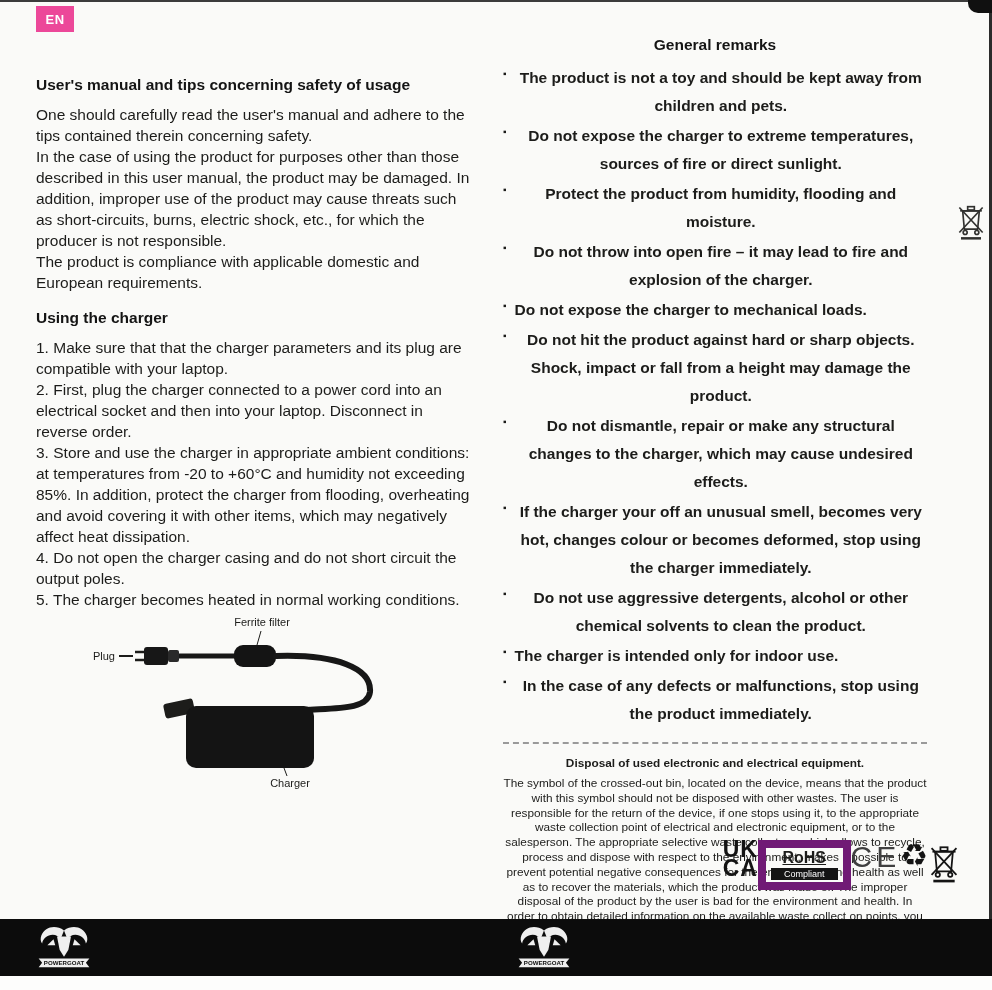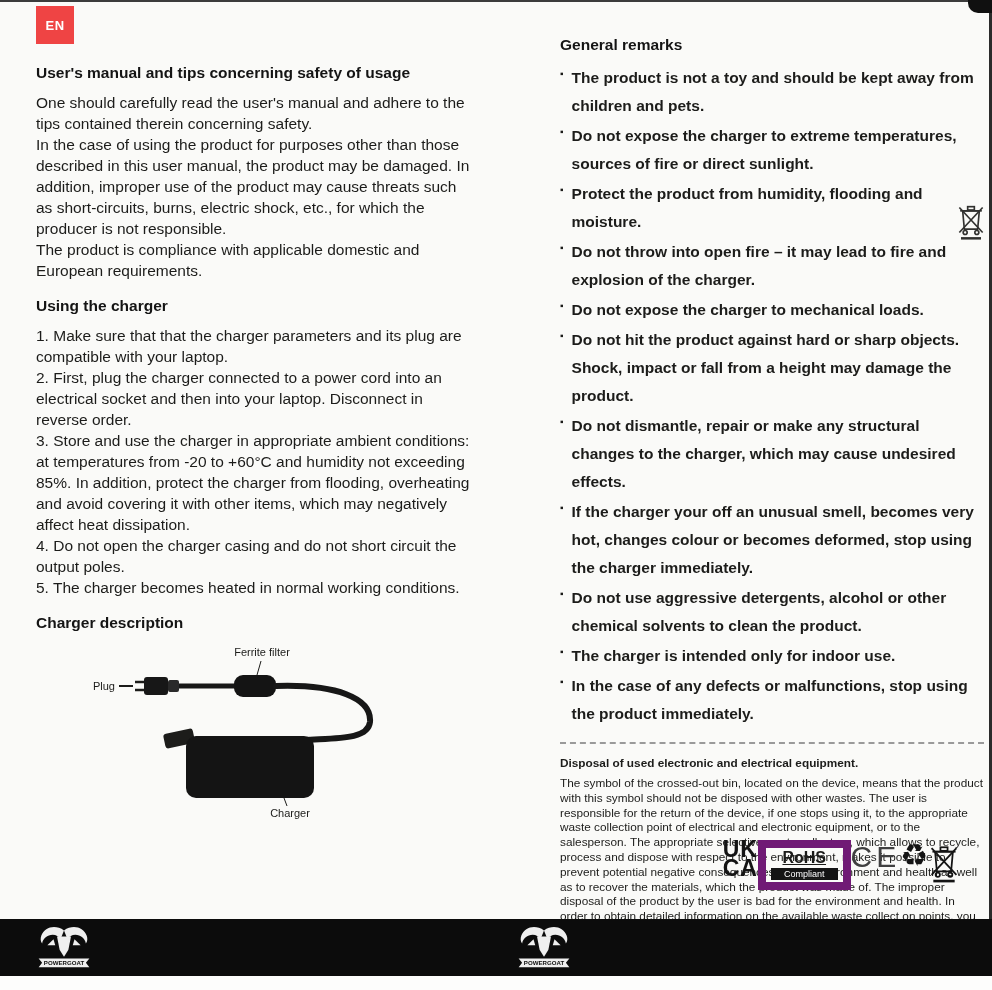--- a/index.html
+++ b/index.html
@@ -12,28 +12,28 @@
     overflow:hidden;
   }
   .page { position:absolute; inset:0; }
 
   
   .edge-top { position:absolute; top:0; left:0; width:100%; height:2px; background:#3c3c3c; }
   .edge-right { position:absolute; top:0; right:0; width:3px; height:920px; background:#2b2b2b; }
   .corner-blob { position:absolute; top:0; right:0; width:24px; height:13px; background:#101010; border-bottom-left-radius:10px; }
 
   .lang-badge {
-    position:absolute; left:36px; top:6px; width:38px; height:38px;
-    background:#ef4444; color:#fff; font-weight:bold; font-size:13px;
+    position:absolute; left:36px; top:6px; width:38px; height:26px;
+    background:#ec4899; color:#fff; font-weight:bold; font-size:13px;
     display:flex; align-items:center; justify-content:center; letter-spacing:.5px;
   }
 
   .col { position:absolute; }
-  .col-left  { left:36px;  top:64px; width:436px; }
-  .col-right { left:560px; top:36px; width:424px; }
+  .col-left  { left:36px;  top:76px; width:436px; }
+  .col-right { left:503px; top:36px; width:424px;text-align:center; }
 
   h2.sec { font-size:15.5px; font-weight:bold; margin:16px 0 10px; color:#141414; }
   h2.sec.first { margin-top:0; }
   .body { font-size:15.5px; line-height:21px; }
   .prelined { white-space:pre-line; }
   .steps p { margin:0; }
 
   
   .bullet-row { display:flex; gap:8px; margin-bottom:2px; }
   .bullet-row .marker { flex:0 0 auto; font-size:10px; line-height:20.5px; }
@@ -92,21 +92,20 @@
 
     <h2 class="sec">Using the charger</h2>
     <div class="steps">
         <p class="body">1. Make sure that that the charger parameters and its plug are compatible with your laptop.</p>
         <p class="body">2. First, plug the charger connected to a power cord into an electrical socket and then into your laptop. Disconnect in reverse order.</p>
         <p class="body">3. Store and use the charger in appropriate ambient conditions: at temperatures from -20 to +60°C and humidity not exceeding 85%. In addition, protect the charger from flooding, overheating and avoid covering it with other items, which may negatively affect heat dissipation.</p>
         <p class="body">4. Do not open the charger casing and do not short circuit the output poles.</p>
         <p class="body">5. The charger becomes heated in normal working conditions.</p>
       </div>
 
-    <h2 class="sec">Charger description</h2>
 
     <div class="diagram">
       <svg viewBox="0 0 436 178" width="436" height="178">
 
         <text x="226" y="14" text-anchor="middle">Ferrite filter</text>
         <line x1="225" y1="19" x2="221" y2="33" stroke="#1c1c1a" stroke-width="1"></line>
 
         <text x="79" y="48" text-anchor="end">Plug</text>
         <line x1="83" y1="44" x2="97" y2="44" stroke="#1c1c1a" stroke-width="2"></line>
 

